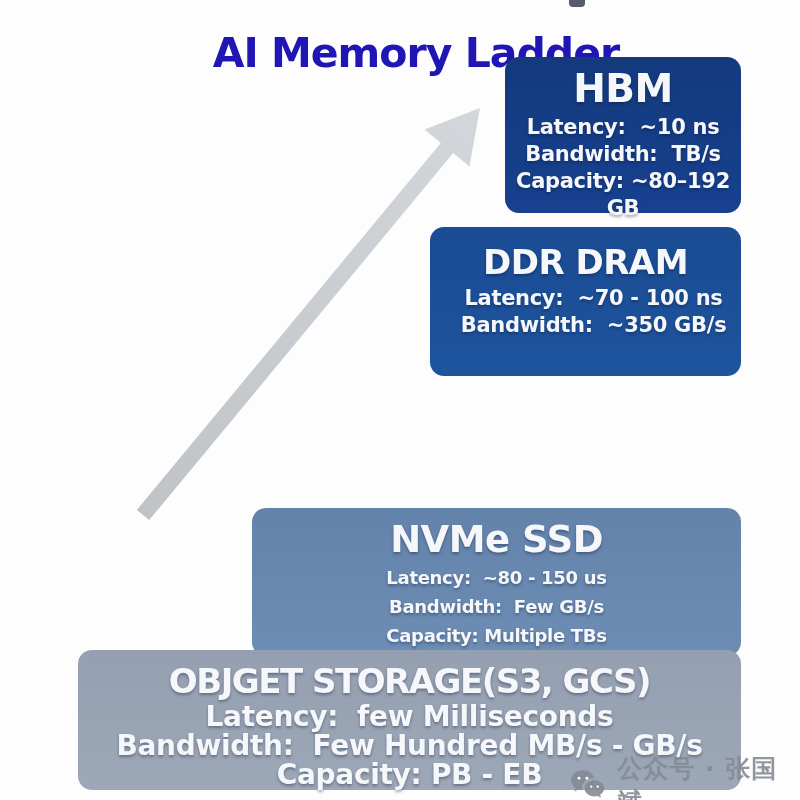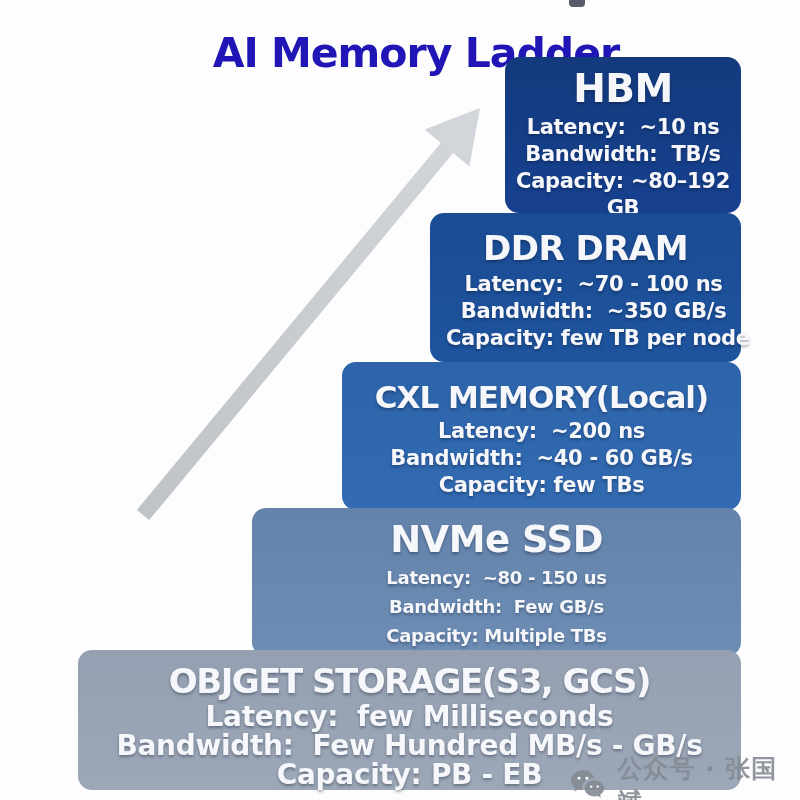--- a/index.html
+++ b/index.html
@@ -19,21 +19,21 @@
   .tier{position:absolute;border-radius:14px;color:#f5f7fa;text-align:center;
       box-sizing:border-box;text-shadow:0 2px 3px rgba(8,18,40,.35);}
   .tier .tier-title{font-weight:bold;letter-spacing:-0.5px;white-space:nowrap;}
   .tier .tier-line{font-weight:bold;letter-spacing:-0.3px;white-space:nowrap;}
 
   .tier-hbm{left:505px;top:57px;width:236px;height:156px;padding-top:7px;
       background:linear-gradient(180deg,#133a7d,#174190);}
   .tier-hbm .tier-title{font-size:39px;line-height:50px;}
   .tier-hbm .tier-line{font-size:21px;line-height:27px;}
 
-  .tier-ddr{left:430px;top:213px;width:311px;height:149px;padding-top:13px;
+  .tier-ddr{left:430px;top:227px;width:311px;height:149px;padding-top:13px;
       background:linear-gradient(180deg,#1a4b93,#1e549e);}
   .tier-ddr .tier-title{font-size:34px;line-height:45px;}
   .tier-ddr .tier-line{font-size:21px;line-height:27px;padding-left:16px;}
 
   .tier-cxl{left:342px;top:362px;width:399px;height:148px;padding-top:15px;
       background:linear-gradient(180deg,#2c63a9,#336bb2);}
   .tier-cxl .tier-title{font-size:31px;line-height:41px;letter-spacing:-1px;}
   .tier-cxl .tier-line{font-size:21px;line-height:27px;}
 
   .tier-nvme{left:252px;top:508px;width:489px;height:148px;padding-top:8px;
@@ -75,29 +75,22 @@
     <div class="tier-line">Latency:&nbsp; ~10 ns</div>
     <div class="tier-line">Bandwidth:&nbsp; TB/s</div>
     <div class="tier-line">Capacity: ~80–192</div>
     <div class="tier-line">GB</div>
   </div>
 
   <div class="tier tier-ddr">
     <div class="tier-title">DDR DRAM</div>
     <div class="tier-line">Latency:&nbsp; ~70 - 100 ns</div>
     <div class="tier-line">Bandwidth:&nbsp; ~350 GB/s</div>
-    <div class="tier-line">Capacity: few TB per node</div>
   </div>
 
-  <div class="tier tier-cxl">
-    <div class="tier-title">CXL MEMORY(Local)</div>
-    <div class="tier-line">Latency:&nbsp; ~200 ns</div>
-    <div class="tier-line">Bandwidth:&nbsp; ~40 - 60 GB/s</div>
-    <div class="tier-line">Capacity: few TBs</div>
-  </div>
 
   <div class="tier tier-nvme">
     <div class="tier-title">NVMe SSD</div>
     <div class="tier-line">Latency:&nbsp; ~80 - 150 us</div>
     <div class="tier-line">Bandwidth:&nbsp; Few GB/s</div>
     <div class="tier-line">Capacity: Multiple TBs</div>
   </div>
 
   <div class="tier tier-objget">
     <div class="tier-title">OBJGET STORAGE(S3, GCS)</div>

